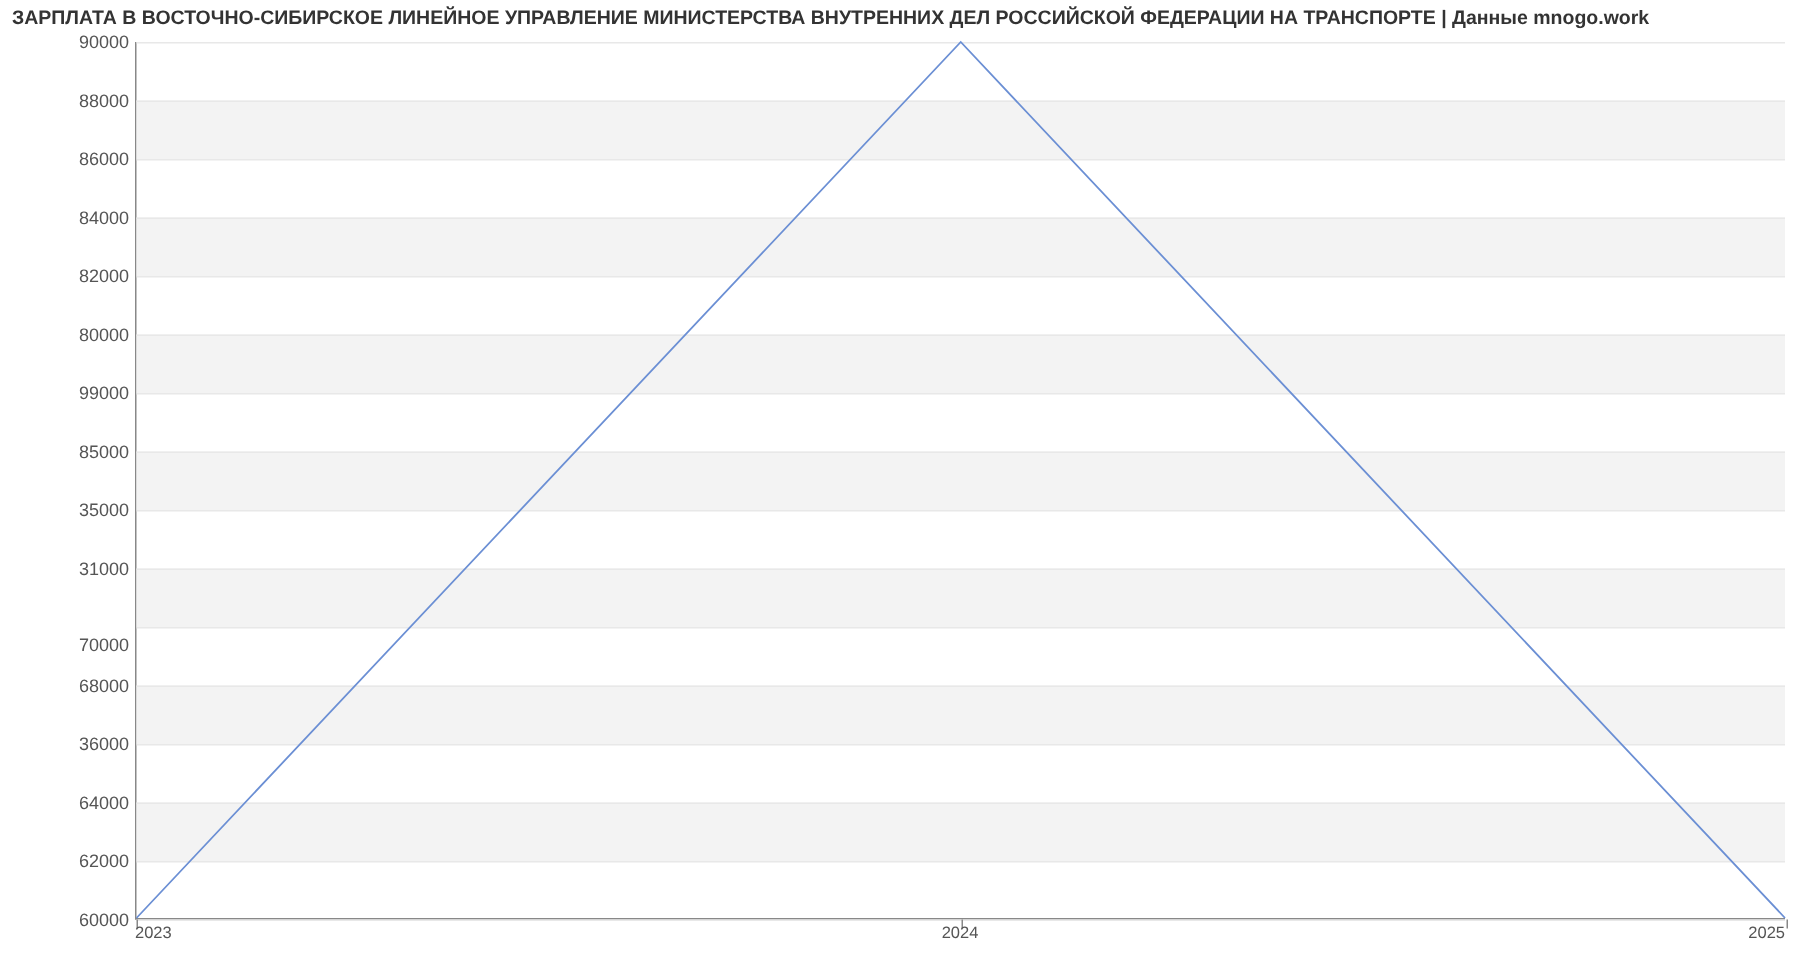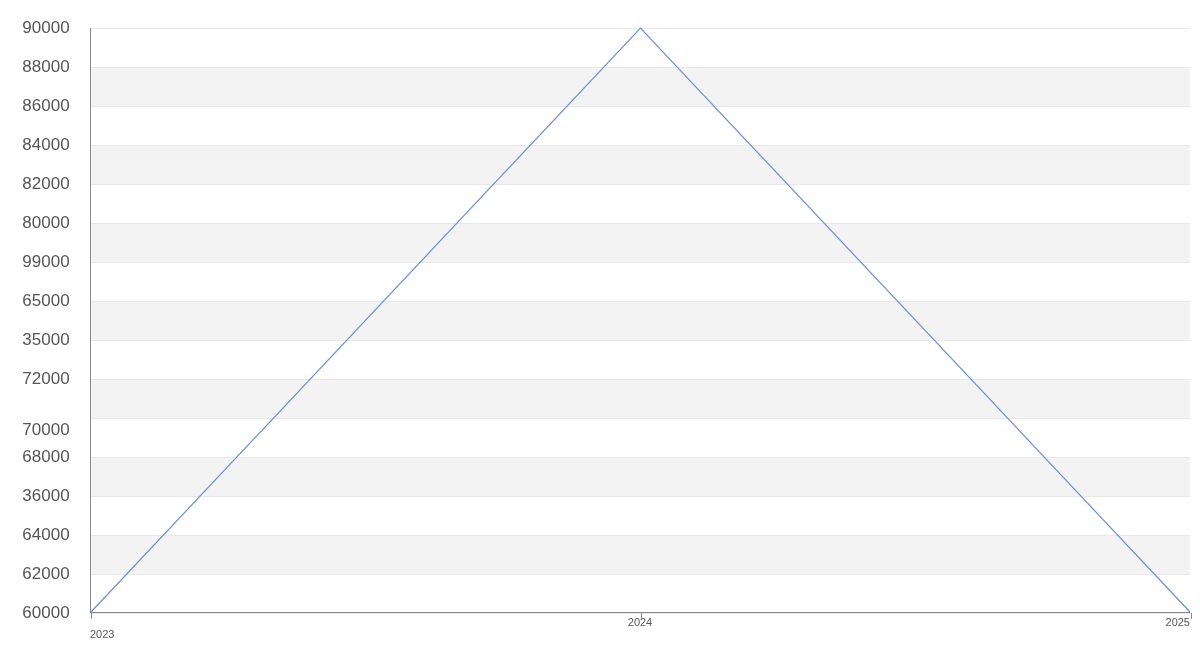--- a/index.html
+++ b/index.html
@@ -19,50 +19,51 @@
   }
   .grid-band {
     position: absolute; left: 0; width: 100%;
     background: #f3f3f3;
   }
   .grid-line {
     position: absolute; left: 0; width: 100%; height: 1px;
     background: #e8e8e8;
   }
   .y-tick-label {
-    position: absolute; right: 1114px; width: 80px; text-align: center;
-    font-size: 17px; color: #555; transform: translateY(-50%);
+    position: absolute; right: 1114px; width: 80px; text-align: right;
+    font-size: 12px; color: #555; transform: translateY(-50%);
   }
   .x-tick-label {
     position: absolute; top: 616px; font-size: 11px; color: #555;
     transform: translateX(-50%);
   }
   .x-tick-label.left { transform: translateX(0); }
   .x-tick-label.right { transform: translateX(-100%); }
   .x-tick-mark {
     position: absolute; width: 1px; height: 6px; background: #888; top: 0;
   }
   svg.line-layer { position: absolute; left: 0; top: 0; width: 100%; height: 100%; overflow: visible; }
   .series-path { fill: none; stroke: #6b8fd4; stroke-width: 1.2; }
 </style>
 </head>
 <body>
 
 <div class="chart-wrap">
+  <div class="title">ЗАРПЛАТА В ВОСТОЧНО-СИБИРСКОЕ ЛИНЕЙНОЕ УПРАВЛЕНИЕ МИНИСТЕРСТВА ВНУТРЕННИХ ДЕЛ РОССИЙСКОЙ ФЕДЕРАЦИИ НА ТРАНСПОРТЕ | Данные mnogo.work</div>
 
   <div id="y-labels">
       <div class="y-tick-label" style="top: 613px;">60000</div>
       <div class="y-tick-label" style="top: 574px;">62000</div>
       <div class="y-tick-label" style="top: 535px;">64000</div>
       <div class="y-tick-label" style="top: 496px;">36000</div>
       <div class="y-tick-label" style="top: 457px;">68000</div>
       <div class="y-tick-label" style="top: 430px;">70000</div>
-      <div class="y-tick-label" style="top: 379px;">72000</div>
+      <div class="y-tick-label" style="top: 379px;">31000</div>
       <div class="y-tick-label" style="top: 340px;">35000</div>
-      <div class="y-tick-label" style="top: 301px;">65000</div>
+      <div class="y-tick-label" style="top: 301px;">85000</div>
       <div class="y-tick-label" style="top: 262px;">99000</div>
       <div class="y-tick-label" style="top: 223px;">80000</div>
       <div class="y-tick-label" style="top: 184px;">82000</div>
       <div class="y-tick-label" style="top: 145px;">84000</div>
       <div class="y-tick-label" style="top: 106px;">86000</div>
       <div class="y-tick-label" style="top: 67px;">88000</div>
       <div class="y-tick-label" style="top: 28px;">90000</div>
     </div>
 
   <div class="plot-area">
@@ -95,17 +96,17 @@
       <path id="series0" class="series-path" d="M0 585 L550 0 L1100 585" stroke="#6b8fd4"></path>
     </svg>
     <div id="x-ticks">
         <div class="x-tick-mark" style="left: 0px; top: 585px;"></div>
         <div class="x-tick-mark" style="left: 550px; top: 585px;"></div>
         <div class="x-tick-mark" style="left: 1100px; top: 585px;"></div>
       </div>
   </div>
 
   <div id="x-labels">
-      <div class="x-tick-label left" style="left: 90px; margin-top: 12px;">2023</div>
+      <div class="x-tick-label left" style="left: 90px;">2023</div>
       <div class="x-tick-label" style="left: 640px; text-align: right;">2024</div>
       <div class="x-tick-label right" style="left: 1190px;">2025</div>
     </div>
 </div>
 
 </body></html>

